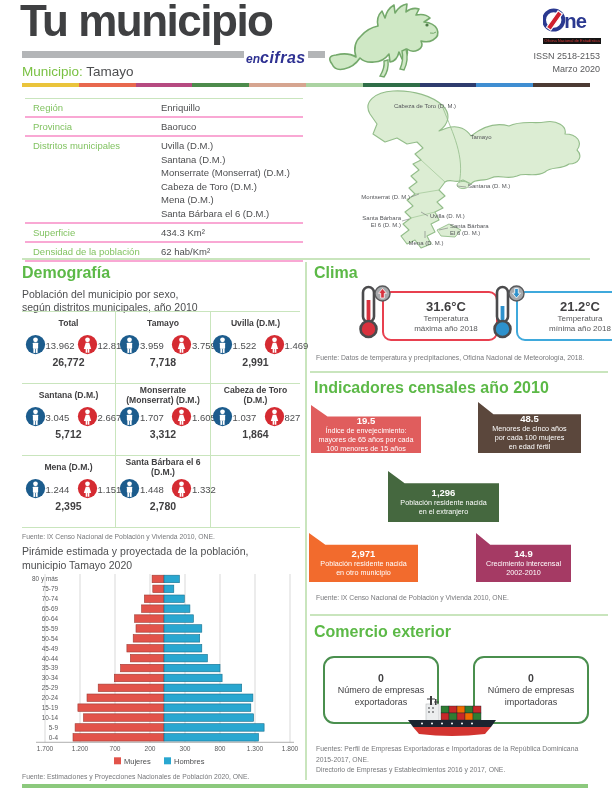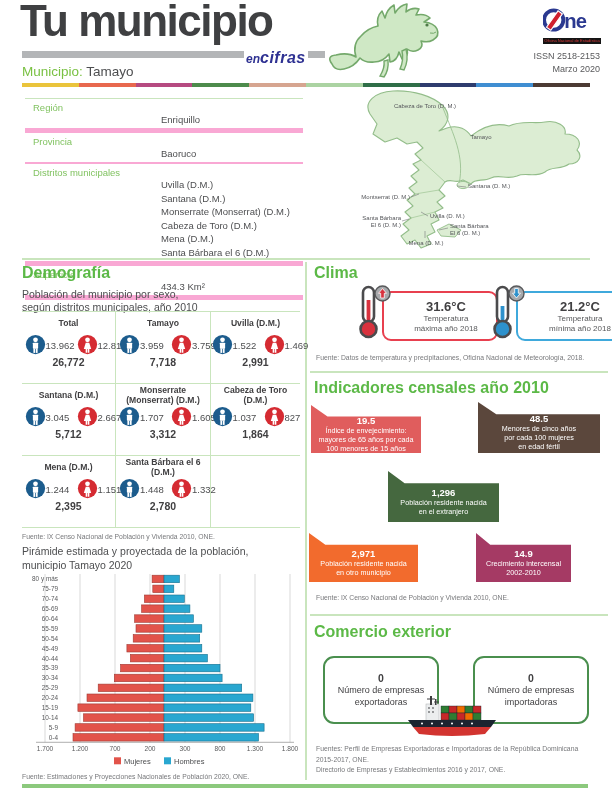--- a/index.html
+++ b/index.html
@@ -17,25 +17,25 @@
   .mun-value{color:#4d4e50;}
   .stripe{position:absolute;left:22px;top:83px;width:568px;height:3.5px;display:flex;}
   .stripe-seg{flex:1;}
   .iguana{position:absolute;left:326px;top:0px;width:136px;height:82px;}
   .logo{position:absolute;left:543px;top:7px;width:58px;}
   .logo-sub{background:#141414;color:#e03a3a;font-size:4px;text-align:center;padding:1px 0;margin-top:1px;line-height:1;}
   .issn{position:absolute;right:12px;top:50px;font-size:9px;color:#58595b;text-align:right;line-height:1.4;}
 
   
   .info-table{position:absolute;left:25px;top:98px;width:278px;border-top:1.5px solid #c9e5bd;font-size:9.5px;}
-  .info-row{display:flex;border-bottom:5px solid #f9a8d4;padding:3px 0 3px 8px;}
+  .info-row{display:flex;border-bottom:2px solid #f9a8d4;padding:3px 0 3px 8px;}
   .info-row.thick{border-bottom-width:2.5px;}
   .info-row.last{border-bottom:none;}
   .info-label{width:128px;color:#82c362;flex:none;}
-  .info-value{color:#4d4e50;margin-top:12px;}
+  .info-value{color:#4d4e50;}
   .info-value div{padding:0 0 2.5px 0;}
   .info-value div:last-child{padding-bottom:0;}
 
   
   .map{position:absolute;left:325px;top:84px;width:285px;height:176px;}
   .map svg{position:absolute;left:0;top:0;}
   .map-label{position:absolute;font-size:6px;color:#55565a;line-height:1.2;white-space:pre-line;}
 
   
   .sep-main{position:absolute;left:22px;top:258px;width:568px;height:1.5px;background:#c9e5bd;}
@@ -164,20 +164,26 @@
           <div>Monserrate (Monserrat) (D.M.)</div>
           <div>Cabeza de Toro (D.M.)</div>
           <div>Mena (D.M.)</div>
           <div>Santa Bárbara el 6 (D.M.)</div>
         </div>
       </div>
       <div class="info-row">
         <div class="info-label">Superficie</div>
         <div class="info-value">
           <div>434.3 Km²</div>
+        </div>
+      </div>
+      <div class="info-row">
+        <div class="info-label">Densidad de la población</div>
+        <div class="info-value">
+          <div>62 hab/Km²</div>
         </div>
       </div>
     </div>
 
   <div class="map">
     <svg width="285" height="176" viewBox="0 0 285 176">
       <path d="M45,30 C38,18 50,8 68,7 C88,6 108,12 118,22 C126,30 124,40 114,47 L122,44 C134,40 142,46 146,52
                C156,44 170,38 184,42 C196,36 210,40 220,38 C232,36 242,42 240,50 C252,50 258,58 252,66
                C258,72 254,80 244,80 C236,86 226,82 220,88 C210,94 200,88 192,92 C182,96 174,90 166,94
                C158,98 150,94 146,100 L138,96 C130,100 126,94 120,98 L114,106 L120,112 L112,118 L118,124
@@ -566,21 +572,21 @@
 
     <div class="fuente clima-fuente">Fuente: Datos de temperatura y precipitaciones, Oficina Nacional de Meteorología, 2018.</div>
     <div class="rsep" style="top:109px;"></div>
 
     <div class="sec-title ind-title">Indicadores censales año 2010</div>
     <div id="ind-boxes">
         <div class="ind-box" style="left: 5px; top: 143px; width: 110px; height: 48px; background: rgb(224, 93, 93);">
           <div class="ind-value">19.5</div>
           <div class="ind-text">Índice de envejecimiento:<br>mayores de 65 años por cada<br>100 menores de 15 años</div>
         </div>
-        <div class="ind-box" style="left: 172px; top: 140px; width: 122px; height: 51px; background: rgb(91, 71, 60);">
+        <div class="ind-box" style="left: 172px; top: 140px; width: 103px; height: 51px; background: rgb(91, 71, 60);">
           <div class="ind-value">48.5</div>
           <div class="ind-text">Menores de cinco años<br>por cada 100 mujeres<br>en edad fértil</div>
         </div>
         <div class="ind-box" style="left: 82px; top: 209px; width: 111px; height: 51px; background: rgb(69, 104, 63);">
           <div class="ind-value">1,296</div>
           <div class="ind-text">Población residente nacida<br>en el extranjero</div>
         </div>
         <div class="ind-box" style="left: 3px; top: 271px; width: 109px; height: 49px; background: rgb(242, 107, 45);">
           <div class="ind-value">2,971</div>
           <div class="ind-text">Población residente nacida<br>en otro municipio</div>

